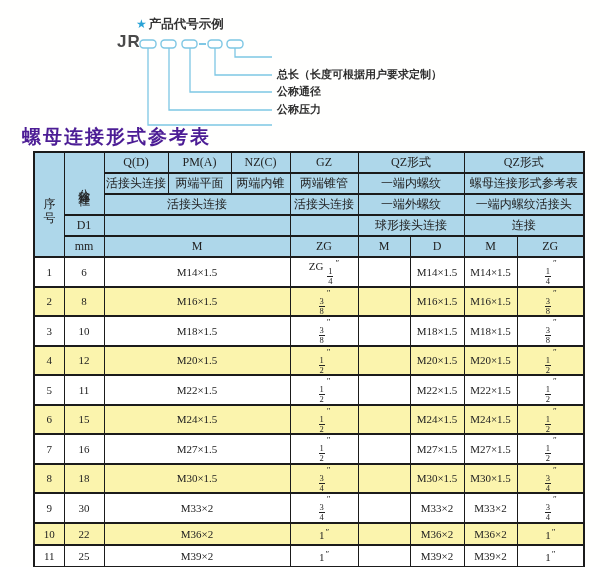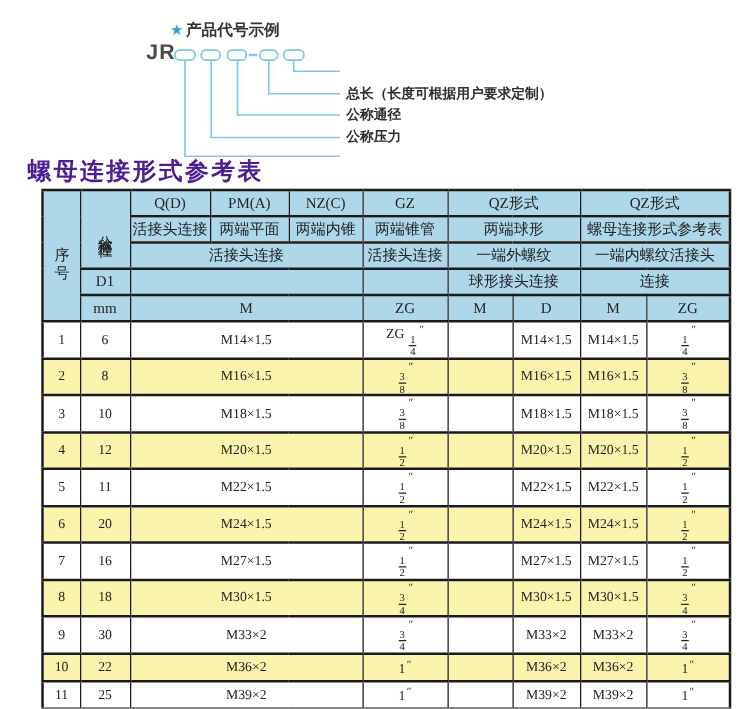--- a/index.html
+++ b/index.html
@@ -107,21 +107,21 @@
         <th>NZ(C)</th>
         <th>GZ</th>
         <th colspan="2">QZ形式</th>
         <th colspan="2">QZ形式</th>
       </tr>
       <tr>
         <th>活接头连接</th>
         <th>两端平面</th>
         <th>两端内锥</th>
         <th>两端锥管</th>
-        <th colspan="2">两端球形</th>
+        <th colspan="2">一端内螺纹</th>
         <th colspan="2">螺母连接形式参考表</th>
       </tr>
       <tr>
         <th colspan="3">活接头连接</th>
         <th>活接头连接</th>
         <th colspan="2">一端外螺纹</th>
         <th colspan="2">一端内螺纹活接头</th>
       </tr>
       <tr>
         <th>D1</th>
@@ -216,21 +216,21 @@
           <td></td>
           <td>M22×1.5</td>
           <td>M22×1.5</td>
           <td><span class="frac">
               <span>1</span>
               <span>2</span>
             </span><span class="inch">″</span></td>
         </tr>
         <tr class="band-yellow">
           <td>6</td>
-          <td>20</td>
+          <td>15</td>
           <td colspan="3">M24×1.5</td>
           <td><span class="frac">
               <span>1</span>
               <span>2</span>
             </span><span class="inch">″</span></td>
           <td></td>
           <td>M24×1.5</td>
           <td>M24×1.5</td>
           <td><span class="frac">
               <span>1</span>

